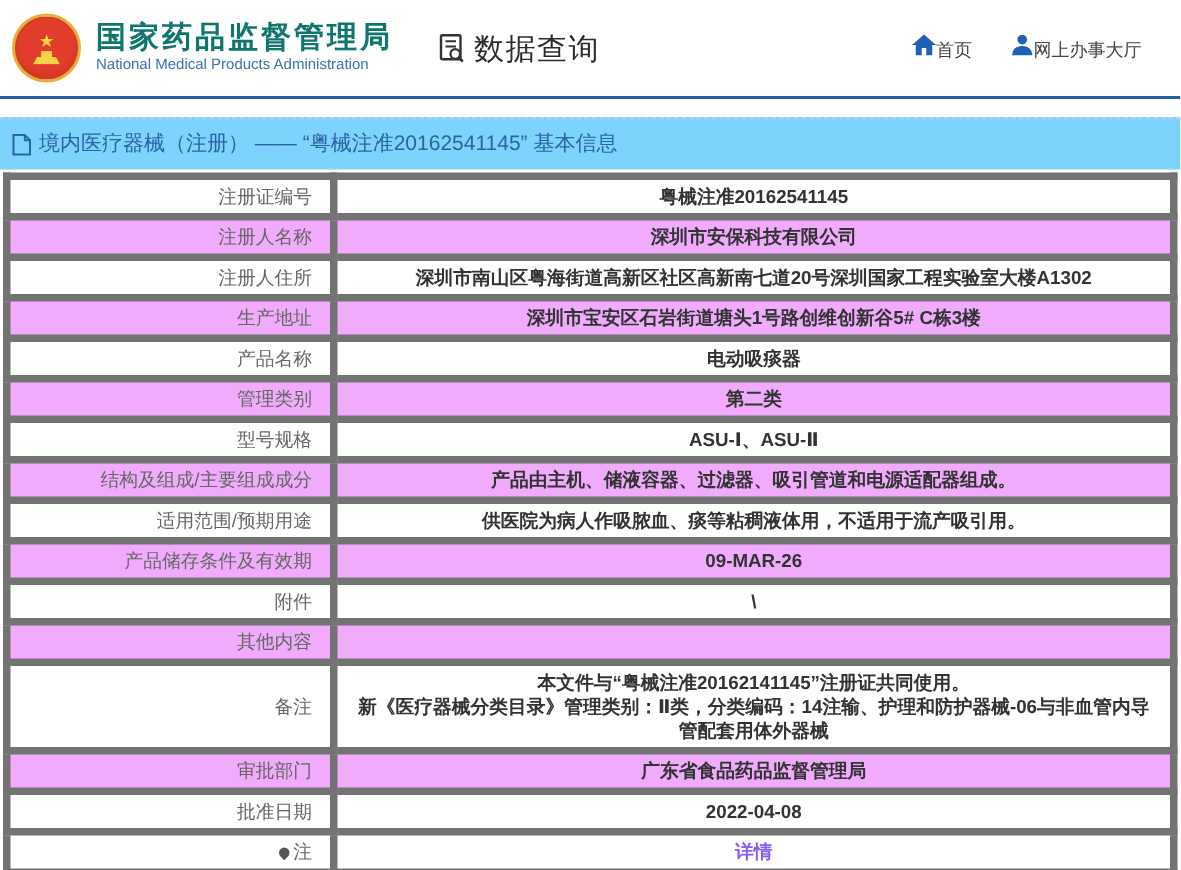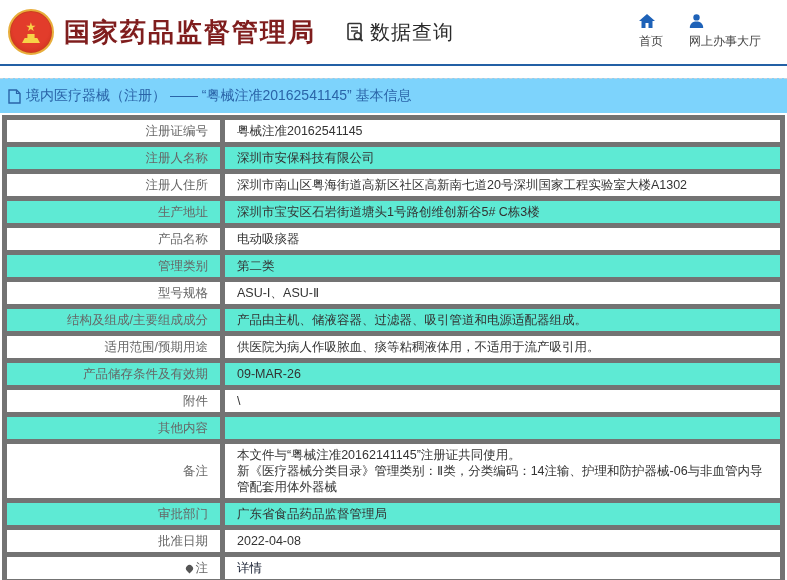--- a/index.html
+++ b/index.html
@@ -34,22 +34,22 @@
   }
   .emblem-star { color: #f7d247; font-size: 12px; line-height: 12px; }
   .emblem-gate {
     width: 18px; height: 9px;
     background: #f7d247;
     clip-path: polygon(0 100%, 15% 45%, 30% 45%, 30% 0, 70% 0, 70% 45%, 85% 45%, 100% 100%);
     margin-top: 1px;
   }
   .org-block { margin-left: 10px; }
   .org-cn {
-    color: #7f1d1d;
-    font-size: 26px;
+    color: #0f766e;
+    font-size: 20px;
     font-weight: bold;
     letter-spacing: 2px;
     line-height: 24px;
   }
   .org-en {
     color: #3a72b0;
     font-size: 10px;
     line-height: 14px;
   }
   .data-query {
@@ -60,21 +60,21 @@
   .data-query svg { display: block; }
   .data-query-label {
     font-size: 20px;
     color: #2b2b2b;
     margin-left: 4px;
     letter-spacing: 1px;
   }
   .header-spacer { flex: 1; }
   .top-nav { display: flex; align-items: center; gap: 26px; padding-right: 14px; }
   .nav-item {
-    display: flex; flex-direction: column; align-items: flex-start;
+    display: flex; flex-direction: row; align-items: flex-end;
     cursor: pointer;
   }
   .nav-item svg { display: block; margin-bottom: 5px; }
   .nav-label { font-size: 12px; color: #444; white-space: nowrap; }
 
   
   .title-bar {
     margin-top: 12px;
     height: 35px;
     background: #7dd3fc;
@@ -92,59 +92,61 @@
   }
 
   
   .info-table {
     width: 783px;
     margin: 2px 2px 0 2px;
     border-collapse: collapse;
     table-layout: fixed;
   }
   .info-table tr { background: #ffffff; }
-  .info-table tr.stripe { background: #5eead4; }
+  .info-table tr.stripe { background: #f0abfc; }
   .info-table td {
     border: 5px solid #737373;
     font-size: 12.5px;
     line-height: 16px;
     padding: 3px 12px;
     vertical-align: middle;
   }
   .label-cell {
     width: 218px;
     text-align: right;
     color: #666;
   }
   .value-cell {
-    text-align: left;
+    text-align: center;
     color: #333;
     word-break: break-all;
-  }
-  .detail-link { color: #0f172a; text-decoration: none; cursor: pointer; }
+    font-weight: bold;
+  }
+  .detail-link { color: #8b5cf6; text-decoration: none; cursor: pointer; }
   .pin-icon {
     display: inline-block;
     width: 7px; height: 7px;
     background: #555;
     border-radius: 50% 50% 50% 0;
     transform: rotate(-45deg);
     margin-right: 3px;
     vertical-align: middle;
   }
 </style>
 </head>
 <body>
 
 <div class="header">
   <div class="emblem">
     <span class="emblem-star">★</span>
     <div class="emblem-gate"></div>
   </div>
   <div class="org-block">
     <div class="org-cn">国家药品监督管理局</div>
+    <div class="org-en">National Medical Products Administration</div>
   </div>
 
   <div class="data-query">
     <span>
       <svg width="22" height="22" viewBox="0 0 22 22">
         <rect x="4" y="2.5" width="13" height="16" rx="1" fill="none" stroke="#333" stroke-width="1.6"></rect>
         <line x1="7" y1="6.5" x2="14" y2="6.5" stroke="#333" stroke-width="1.4"></line>
         <line x1="7" y1="10" x2="14" y2="10" stroke="#333" stroke-width="1.4"></line>
         <circle cx="13.5" cy="15" r="3.2" fill="#fff" stroke="#333" stroke-width="1.5"></circle>
         <line x1="15.8" y1="17.3" x2="18.5" y2="20" stroke="#333" stroke-width="1.8"></line>

